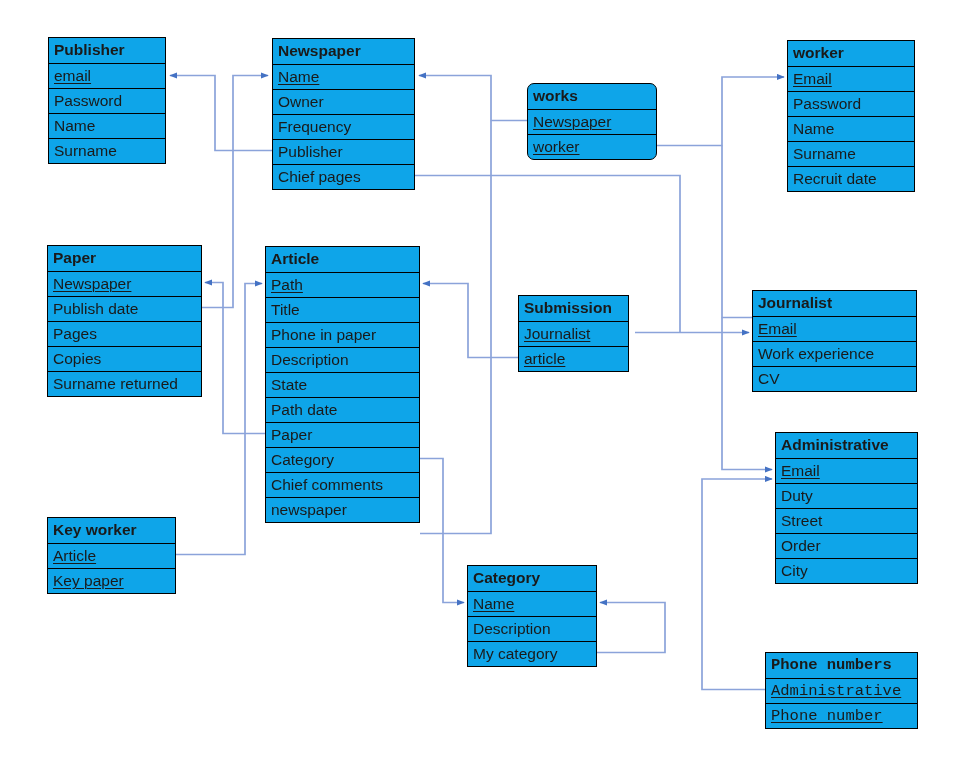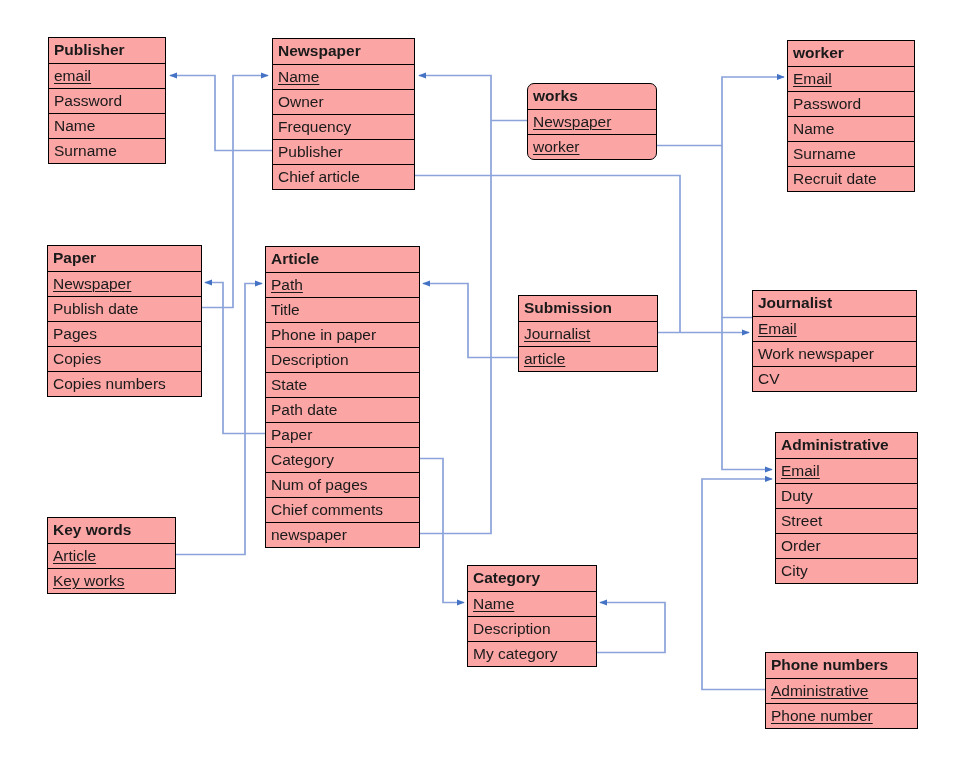--- a/index.html
+++ b/index.html
@@ -13,21 +13,21 @@
   }
   #connector-svg {
     position: absolute;
     left: 0; top: 0;
     width: 969px; height: 766px;
     z-index: 1;
   }
   .entity {
     position: absolute;
     z-index: 2;
-    background: #fca5a5;
+    background: #0ea5e9;
     border: 1.4px solid #000000;
     box-sizing: border-box;
   }
   .row {
     height: 25px;
     line-height: 24px;
     font-size: 15.5px;
     color: #1a1a1a;
     padding-left: 5px;
     border-top: 1.3px solid #000000;
@@ -77,85 +77,84 @@
       <div class="row">Password</div>
       <div class="row">Name</div>
       <div class="row">Surname</div>
     </div>
     <div class="entity" style="left: 272px; top: 38px; width: 143px; border-color: rgb(0, 0, 0);">
       <div class="row hdr">Newspaper</div>
       <div class="row key">Name</div>
       <div class="row">Owner</div>
       <div class="row">Frequency</div>
       <div class="row">Publisher</div>
-      <div class="row">Chief article</div>
+      <div class="row">Chief pages</div>
     </div>
     <div class="entity" style="left: 527px; top: 83px; width: 130px; border-color: rgb(0, 0, 0); border-radius: 7px;">
       <div class="row hdr">works</div>
       <div class="row key">Newspaper</div>
       <div class="row key">worker</div>
     </div>
     <div class="entity" style="left: 787px; top: 40px; width: 128px; border-color: rgb(0, 0, 0);">
       <div class="row hdr">worker</div>
       <div class="row key">Email</div>
       <div class="row">Password</div>
       <div class="row">Name</div>
       <div class="row">Surname</div>
       <div class="row">Recruit date</div>
     </div>
     <div class="entity" style="left: 47px; top: 245px; width: 155px; border-color: rgb(0, 0, 0);">
       <div class="row hdr">Paper</div>
       <div class="row key">Newspaper</div>
       <div class="row">Publish date</div>
       <div class="row">Pages</div>
       <div class="row">Copies</div>
-      <div class="row">Copies numbers</div>
+      <div class="row">Surname returned</div>
     </div>
     <div class="entity" style="left: 265px; top: 246px; width: 155px; border-color: rgb(0, 0, 0);">
       <div class="row hdr">Article</div>
       <div class="row key">Path</div>
       <div class="row">Title</div>
       <div class="row">Phone in paper</div>
       <div class="row">Description</div>
       <div class="row">State</div>
       <div class="row">Path date</div>
       <div class="row">Paper</div>
       <div class="row">Category</div>
-      <div class="row">Num of pages</div>
       <div class="row">Chief comments</div>
       <div class="row">newspaper</div>
     </div>
-    <div class="entity" style="left: 518px; top: 295px; width: 140px; border-color: rgb(0, 0, 0);">
+    <div class="entity" style="left: 518px; top: 295px; width: 111px; border-color: rgb(0, 0, 0);">
       <div class="row hdr">Submission</div>
       <div class="row key">Journalist</div>
       <div class="row key">article</div>
     </div>
     <div class="entity" style="left: 752px; top: 290px; width: 165px; border-color: rgb(0, 0, 0);">
       <div class="row hdr">Journalist</div>
       <div class="row key">Email</div>
-      <div class="row">Work newspaper</div>
+      <div class="row">Work experience</div>
       <div class="row">CV</div>
     </div>
     <div class="entity" style="left: 775px; top: 432px; width: 143px; border-color: rgb(0, 0, 0);">
       <div class="row hdr">Administrative</div>
       <div class="row key">Email</div>
       <div class="row">Duty</div>
       <div class="row">Street</div>
       <div class="row">Order</div>
       <div class="row">City</div>
     </div>
     <div class="entity" style="left: 47px; top: 517px; width: 129px; border-color: rgb(0, 0, 0);">
-      <div class="row hdr">Key words</div>
+      <div class="row hdr">Key worker</div>
       <div class="row key">Article</div>
-      <div class="row key">Key works</div>
+      <div class="row key">Key paper</div>
     </div>
     <div class="entity" style="left: 467px; top: 565px; width: 130px; border-color: rgb(0, 0, 0);">
       <div class="row hdr">Category</div>
       <div class="row key">Name</div>
       <div class="row">Description</div>
       <div class="row">My category</div>
     </div>
-    <div class="entity" style="left: 765px; top: 652px; width: 153px; border-color: rgb(0, 0, 0);">
+    <div class="entity" style="left: 765px; top: 652px; width: 153px; border-color: rgb(0, 0, 0); font-family: Liberation Mono, monospace;">
       <div class="row hdr">Phone numbers</div>
       <div class="row key">Administrative</div>
       <div class="row key">Phone number</div>
     </div>
   </div>
 
 </body></html>

